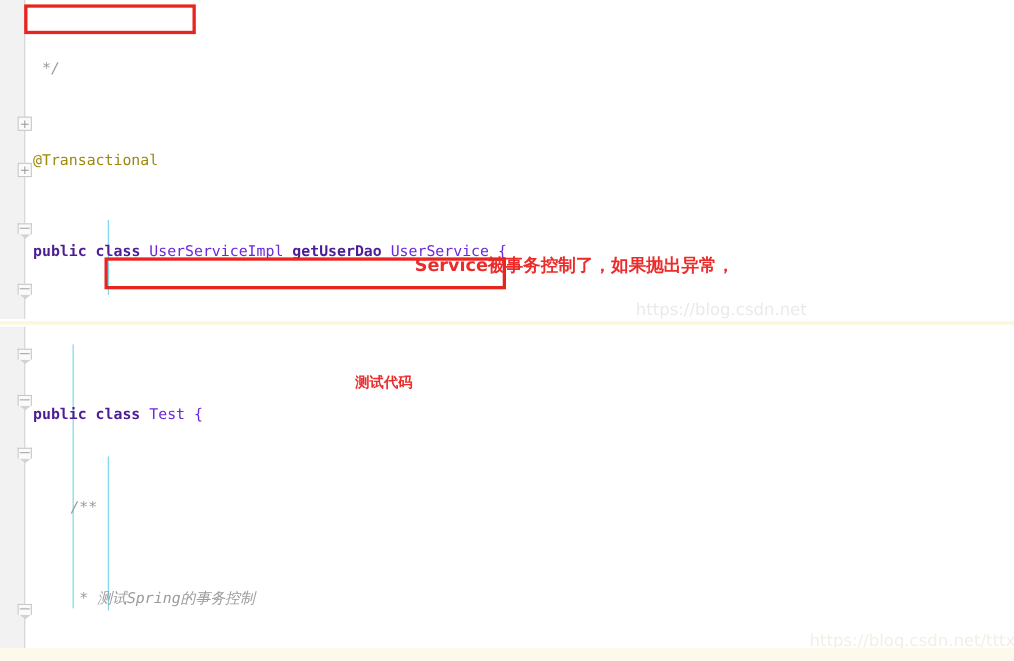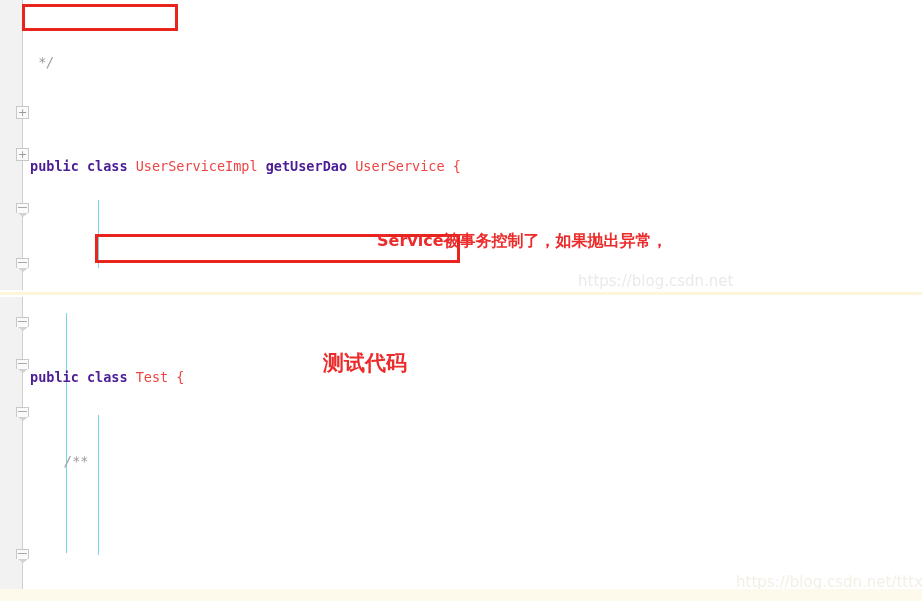--- a/index.html
+++ b/index.html
@@ -103,21 +103,21 @@
     line-height: 20.8px;
     color: #2b2b2b;
   }
   .line {
     height: 20.8px;
     white-space: pre;
   }
 
   
   .kw    { color: #4c1d95; font-weight: bold; }          
-  .ident { color: #ef4444; }                              
+  .ident { color: #6d28d9; }                              
   .field { color: #660099; font-weight: bold; }                              
   .anno  { color: #9e880d; }                              
   .cmt   { color: #9b9b9b; font-style: italic; }          
   .cmt-i { color: #9b9b9b; font-style: italic; }          
   .grey  { color: #a9a9a9; }                              
   .brace { background: #e6f5e6; }
 
   
   .indent-guide {
     position: absolute;
@@ -192,20 +192,21 @@
     <span class="capsule"></span>
       <span class="tip"></span>
   </div>
 
   <div class="indent-guide" style="left:98px; top:200px; height:68px;"></div>
 
   <div class="code" style="left:30px; top:-10px;">
 
     <div class="line"><span class="cmt"> */</span></div>
 
+    <div class="line"><span class="anno">@Transactional</span></div>
 
     <div class="line"><span class="kw">public</span><span> </span><span class="kw">class</span><span class="ident"> UserServiceImpl </span><span class="kw">getUserDao</span><span class="ident"> UserService {</span></div>
 
     <div class="line"> </div>
 
     <div class="line" style="padding-left:32px;"><span class="kw">private</span><span class="ident"> UserDao </span><span class="field">userDao</span><span class="ident">;</span></div>
 
     <div class="line"> </div>
 
     <div class="line" style="padding-left:32px;"><span class="kw">public</span><span class="ident"> UserDao </span><span class="grey">getUserDao()</span><span> </span><span class="brace">{</span><span class="kw"> return </span><span class="field">userDao</span><span class="ident">; </span><span class="brace">}</span></div>
@@ -267,46 +268,47 @@
 
   <div class="indent-guide" style="left:66px; top:16px; height:240px;"></div>
   <div class="indent-guide" style="left:98px; top:118px; height:140px;"></div>
 
   <div class="code" style="left:30px; top:8px;">
 
     <div class="line"><span class="kw">public</span><span class="kw"> class</span><span class="ident"> Test {</span></div>
 
     <div class="line" style="padding-left:34px;"><span class="cmt">/**</span></div>
 
-
-    
-
-    
-
-    
-
-    
-
-    
-
-    
-
-    
-
-    
-
-    
-
-    
-
-    
-
-    
-
-    
-  </div>
-
-  <div class="redtext" style="left:323px; top:56px; font-size:21px;font-family:Liberation Mono, monospace;">测试代码</div>
+    <div class="line" style="padding-left:34px;"><span class="cmt"> * </span><span class="cmt-i">测试Spring的事务控制</span></div>
+
+    
+
+    
+
+    
+
+    
+
+    
+
+    
+
+    
+
+    
+
+    
+
+    
+
+    
+
+    
+
+    
+  </div>
+
+  <div class="redtext" style="left:323px; top:40px; font-size:13px;">测试代码</div>
 
   <div class="watermark bottom" style="left:736px; top:276px;">https://blog.csdn.net/tttxxl</div>
 </div>
 
 <div class="bottom-strip"></div>
 
 </body></html>

